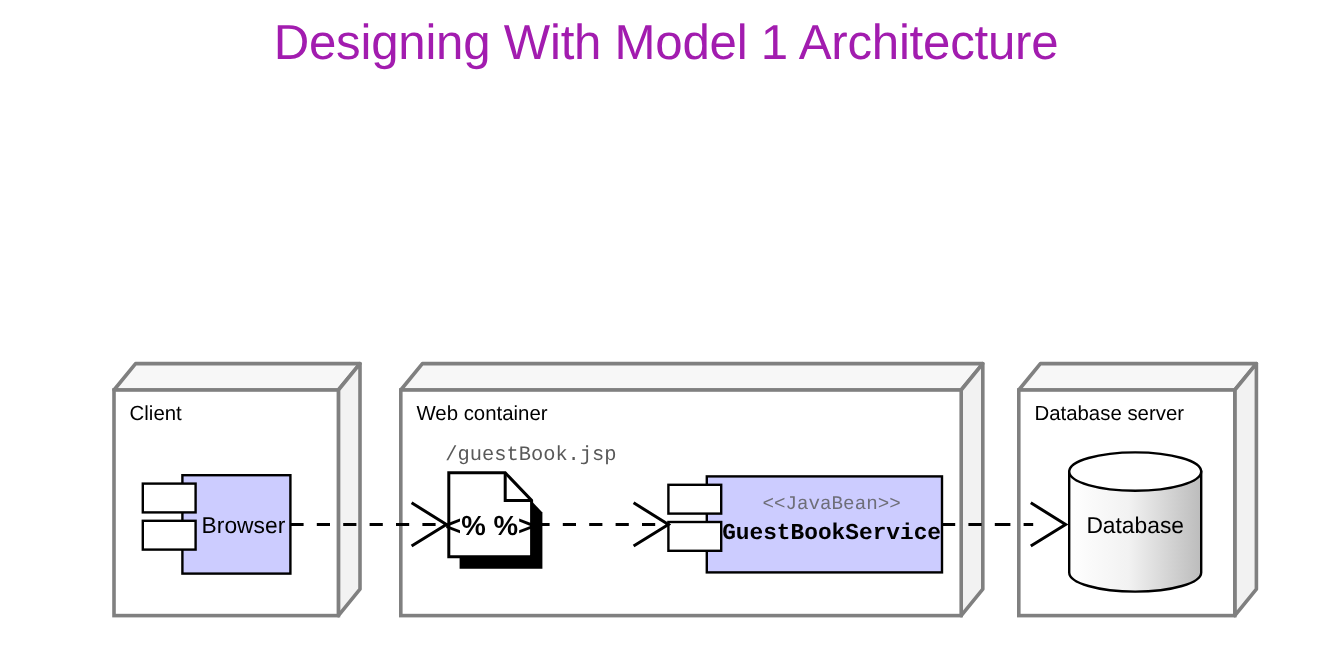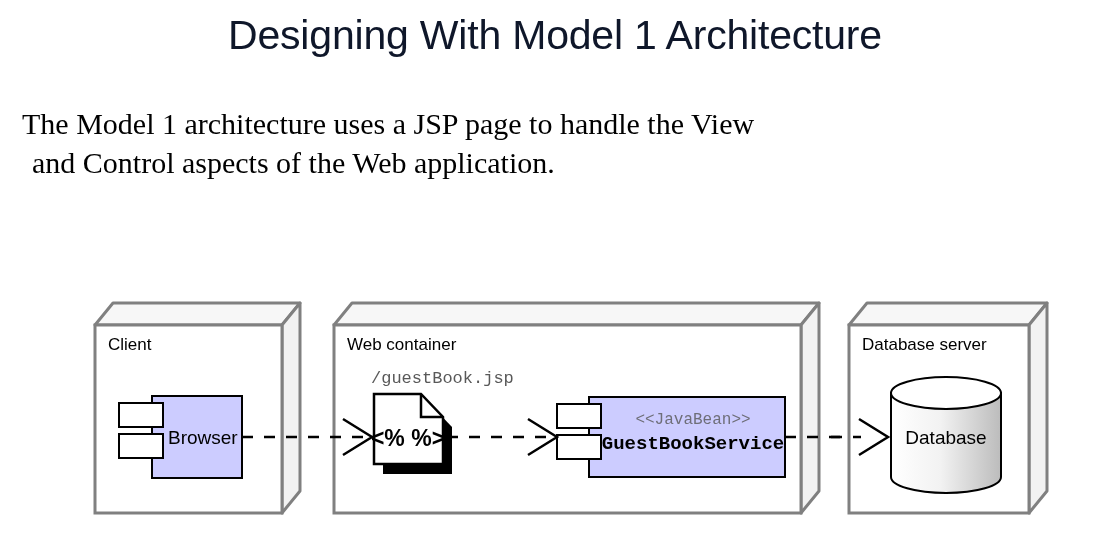--- a/index.html
+++ b/index.html
@@ -11,21 +11,21 @@
   #stage{position:absolute;left:0;top:0;width:1110px;height:542px;}
 
   
   .slide-title{
     position:absolute;left:0;top:8px;width:1110px;
     text-align:center;
     font-family:"Liberation Sans", sans-serif;
     font-size:41px;line-height:54px;
     font-stretch:condensed;
     letter-spacing:-0.2px;
-    color:#0f172a;white-space:nowrap;
+    color:#a21caf;white-space:nowrap;
   }
   .slide-body{
     position:absolute;left:22px;top:104px;width:1070px;
     font-family:"Liberation Serif", serif;
     font-size:30px;line-height:39px;color:#000000;
   }
   .slide-body .l2{display:block;padding-left:10px;}
 
   
   #diagram{position:absolute;left:0;top:0;width:1110px;height:542px;margin-left:16px;}
@@ -60,24 +60,20 @@
     font-size:19px;fill:#000000;
   }
 </style>
 </head>
 <body>
 
 <div id="stage">
 
   <div class="slide-title">Designing With Model 1 Architecture</div>
 
-  <div class="slide-body">
-    <span>The Model 1 architecture uses a JSP page to handle the View</span>
-    <span class="l2">and Control aspects of the Web application.</span>
-  </div>
 
   <div id="diagram">
     <svg width="1110" height="542" viewBox="0 0 1110 542" xmlns="http://www.w3.org/2000/svg">
       <defs>
         <linearGradient id="cylGrad" x1="0" y1="0" x2="1" y2="0">
           <stop offset="0%" stop-color="#ffffff"></stop>
           <stop offset="45%" stop-color="#f2f2f2"></stop>
           <stop offset="100%" stop-color="#bcbcbc"></stop>
         </linearGradient>
       </defs>

